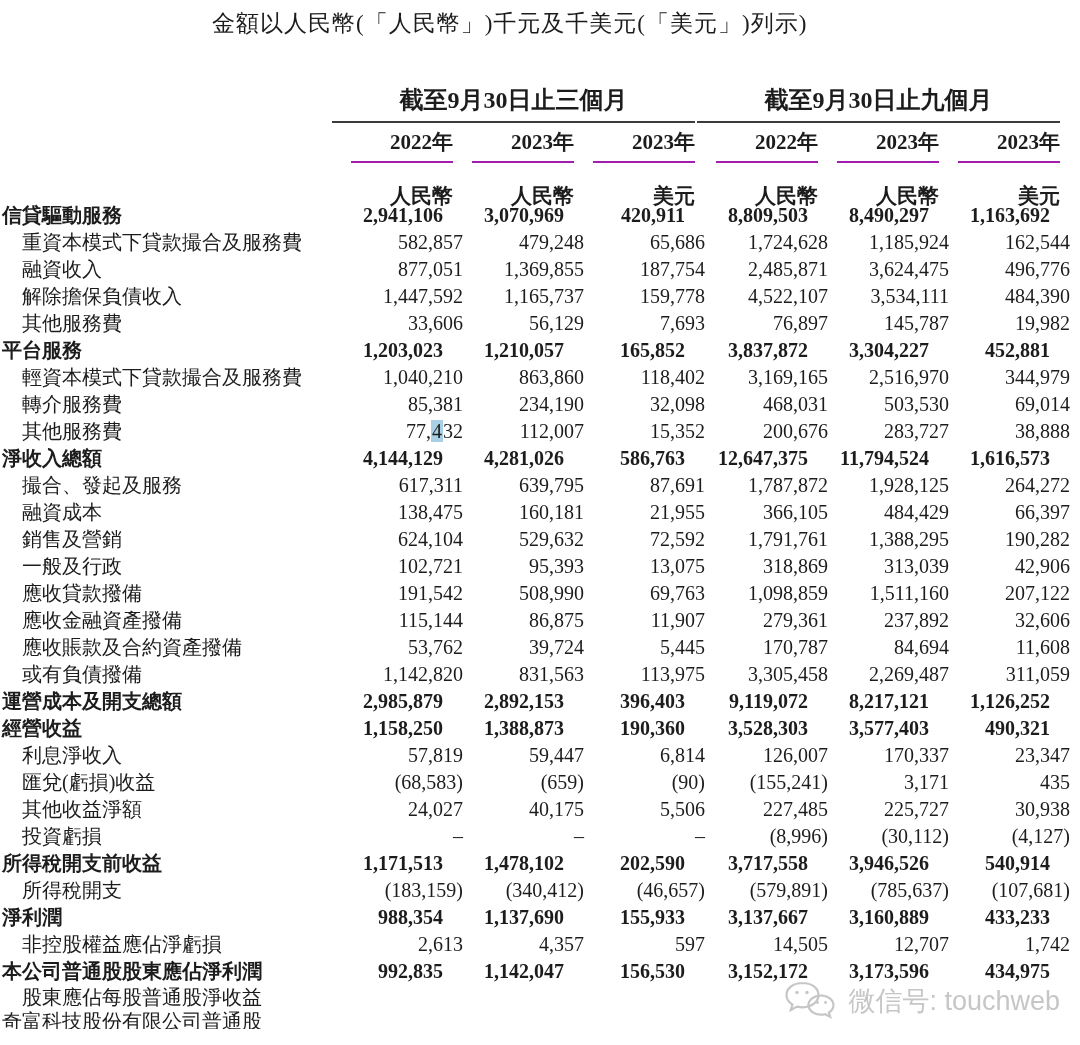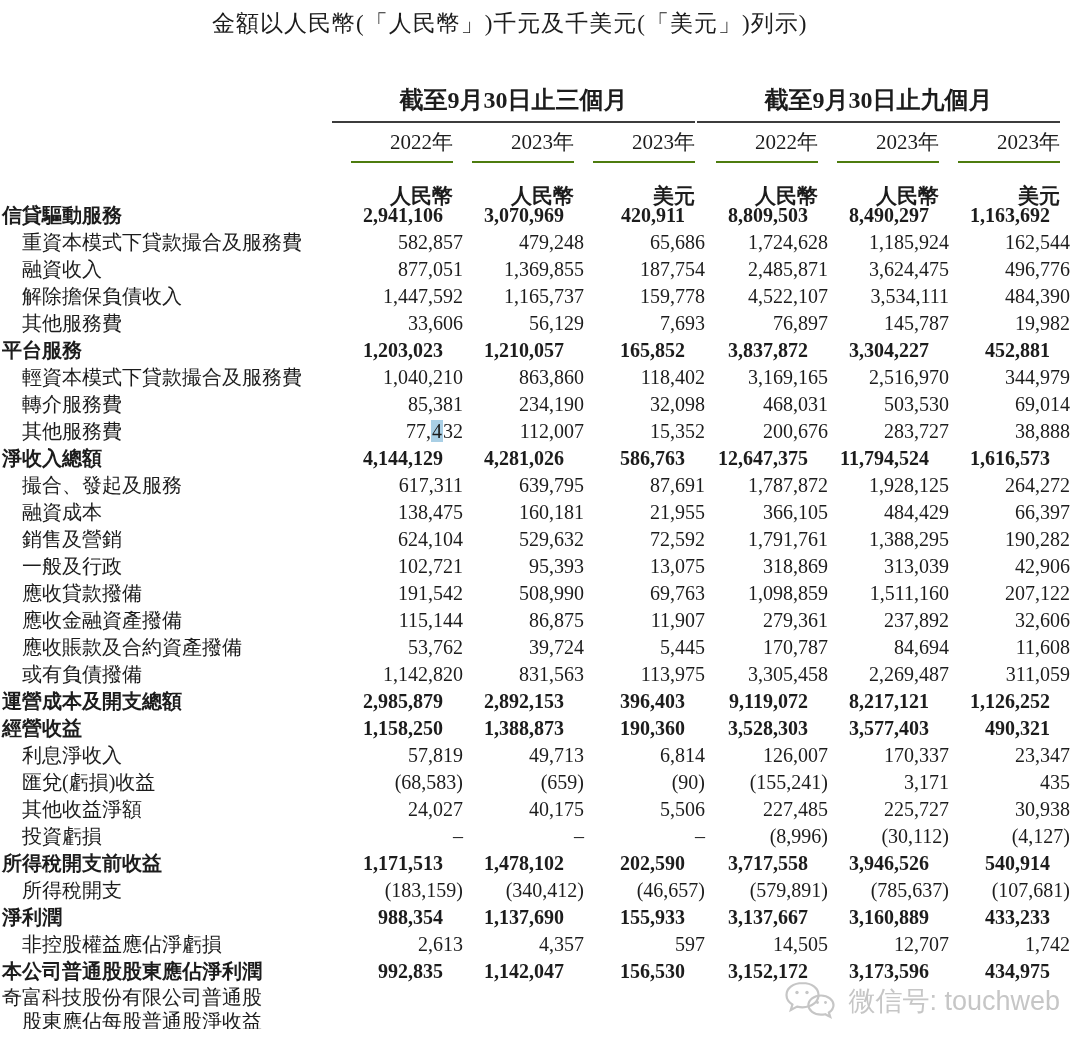--- a/index.html
+++ b/index.html
@@ -18,22 +18,22 @@
   .lab-spacer { width:320px; flex:none; }
   .gcell {
     width:363px; flex:none; text-align:center; font-weight:bold; font-size:24px;
     border-bottom:2px solid #3c3c3c; padding-bottom:5px;
   }
   .gcell + .gcell { margin-left:2px; }
   .ycell { width:121px; flex:none; text-align:right; }
   .ycell.gs { margin-left:2px; }
   .year-row { margin-top:5px; }
   .yline {
-    display:inline-block; width:102px; text-align:right; font-weight:normal; font-size:21px;
-    border-bottom:2px solid #4d7c0f; padding-bottom:5px;
+    display:inline-block; width:102px; text-align:right; font-weight:bold; font-size:21px;
+    border-bottom:2px solid #a21caf; padding-bottom:5px;
   }
   .cur-row { margin-top:19px; font-weight:bold; font-size:21px; }
   
   .tbody { position:absolute; top:202px; left:0; width:1080px; }
   .r { display:flex; height:27px; line-height:27px; font-size:20px; }
   .r.bold { font-weight:bold; }
   .r.label-only { height:24px; line-height:24px; }
   .lab { width:320px; flex:none; white-space:nowrap; padding-left:2px; }
   .lab.ind { padding-left:22px; }
   .c { width:121px; flex:none; text-align:right; white-space:nowrap; }
@@ -259,21 +259,21 @@
         <div class="c">1,158,250</div>
         <div class="c">1,388,873</div>
         <div class="c">190,360</div>
         <div class="c gs">3,528,303</div>
         <div class="c">3,577,403</div>
         <div class="c">490,321</div>
       </div>
       <div class="r">
         <div class="lab ind">利息淨收入</div>
         <div class="c">57,819</div>
-        <div class="c">49,713</div>
+        <div class="c">59,447</div>
         <div class="c">6,814</div>
         <div class="c gs">126,007</div>
         <div class="c">170,337</div>
         <div class="c">23,347</div>
       </div>
       <div class="r">
         <div class="lab ind">匯兌(虧損)收益</div>
         <div class="c">(68,583)</div>
         <div class="c">(659)</div>
         <div class="c">(90)</div>
@@ -338,30 +338,30 @@
       <div class="r bold">
         <div class="lab">本公司普通股股東應佔淨利潤</div>
         <div class="c">992,835</div>
         <div class="c">1,142,047</div>
         <div class="c">156,530</div>
         <div class="c gs">3,152,172</div>
         <div class="c">3,173,596</div>
         <div class="c">434,975</div>
       </div>
       <div class="r label-only">
+        <div class="lab ind">股東應佔每股普通股淨收益</div>
+        <div class="c"></div>
+        <div class="c"></div>
+        <div class="c"></div>
+        <div class="c gs"></div>
+        <div class="c"></div>
+        <div class="c"></div>
+      </div>
+      <div class="r label-only">
         <div class="lab">奇富科技股份有限公司普通股</div>
-        <div class="c"></div>
-        <div class="c"></div>
-        <div class="c"></div>
-        <div class="c gs"></div>
-        <div class="c"></div>
-        <div class="c"></div>
-      </div>
-      <div class="r label-only">
-        <div class="lab ind">股東應佔每股普通股淨收益</div>
         <div class="c"></div>
         <div class="c"></div>
         <div class="c"></div>
         <div class="c gs"></div>
         <div class="c"></div>
         <div class="c"></div>
       </div>
       <div class="r">
         <div class="lab">基本</div>
         <div class="c">3.18</div>

